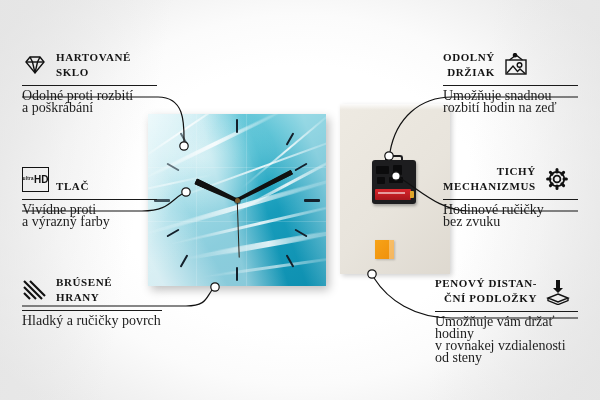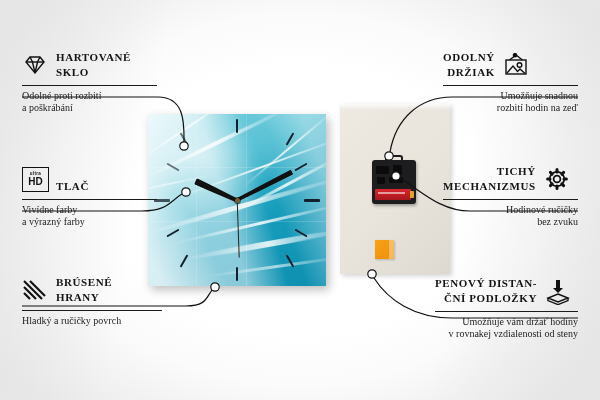--- a/index.html
+++ b/index.html
@@ -72,24 +72,24 @@
   .lines path{fill:none;stroke:#111;stroke-width:1.2;}
   .lines circle{fill:#fff;stroke:#111;stroke-width:1.2;}
 
   .feature{position:absolute;}
   .feature .head{display:flex;align-items:center;gap:8px;}
   .feature.right .head{justify-content:flex-start;}
   .ftitle{font-family:"Liberation Serif",serif;font-weight:bold;font-size:11px;
     letter-spacing:.6px;color:#141414;line-height:15px;text-transform:uppercase;}
   .feature.right .ftitle{text-align:right;}
   .rule{height:1px;background:#1a1a1a;margin:5px 0 4px;}
-  .fdesc{font-family:"Liberation Serif",serif;font-size:10px;line-height:12px;color:#1d1d1d;}
-  .feature.right .fdesc{text-align:right;}
+  .fdesc{font-family:"Liberation Serif",serif;font-size:14px;line-height:12px;color:#1d1d1d;}
+  .feature.right .fdesc{}
   .ico{width:26px;height:24px;flex:0 0 26px;display:block;}
-  .hdbox{width:25px;height:23px;border:1.6px solid #111;display:flex;flex-direction:column;
+  .hdbox{width:25px;height:23px;border:1.6px solid #111;display:flex;
     align-items:center;justify-content:center;line-height:1;}
   .hdbox .u{font-family:"Liberation Sans",sans-serif;font-size:4.5px;font-weight:bold;letter-spacing:.3px;color:#111;}
   .hdbox .h{font-family:"Liberation Sans",sans-serif;font-size:10px;font-weight:bold;color:#111;margin-top:1px;}
 </style>
 </head>
 <body>
 
 <div class="stage">
 
   <div class="product">
@@ -199,21 +199,21 @@
           <span class="u">ultra</span>
           <span class="h">HD</span>
         </span>
       </span>
       <span class="ftitle">
         <br><span>TLAČ</span>
       </span>
     </div>
     <div class="rule"></div>
     <div class="fdesc">
-      <span>Vivídne farby</span><br><span>a výrazný farby</span>
+      <span>Vivídne proti</span><br><span>a výrazný farby</span>
     </div>
   </div>
 
   <div class="feature left" style="left:22px;top:275px;width:140px;">
     <div class="head">
       <span class="ico">
         <svg viewBox="0 0 26 24" width="26" height="24">
             <g stroke="#111" stroke-width="2.1">
           <path d="M2 3 L20 21"></path>
               <path d="M2 9 L14 21"></path>

